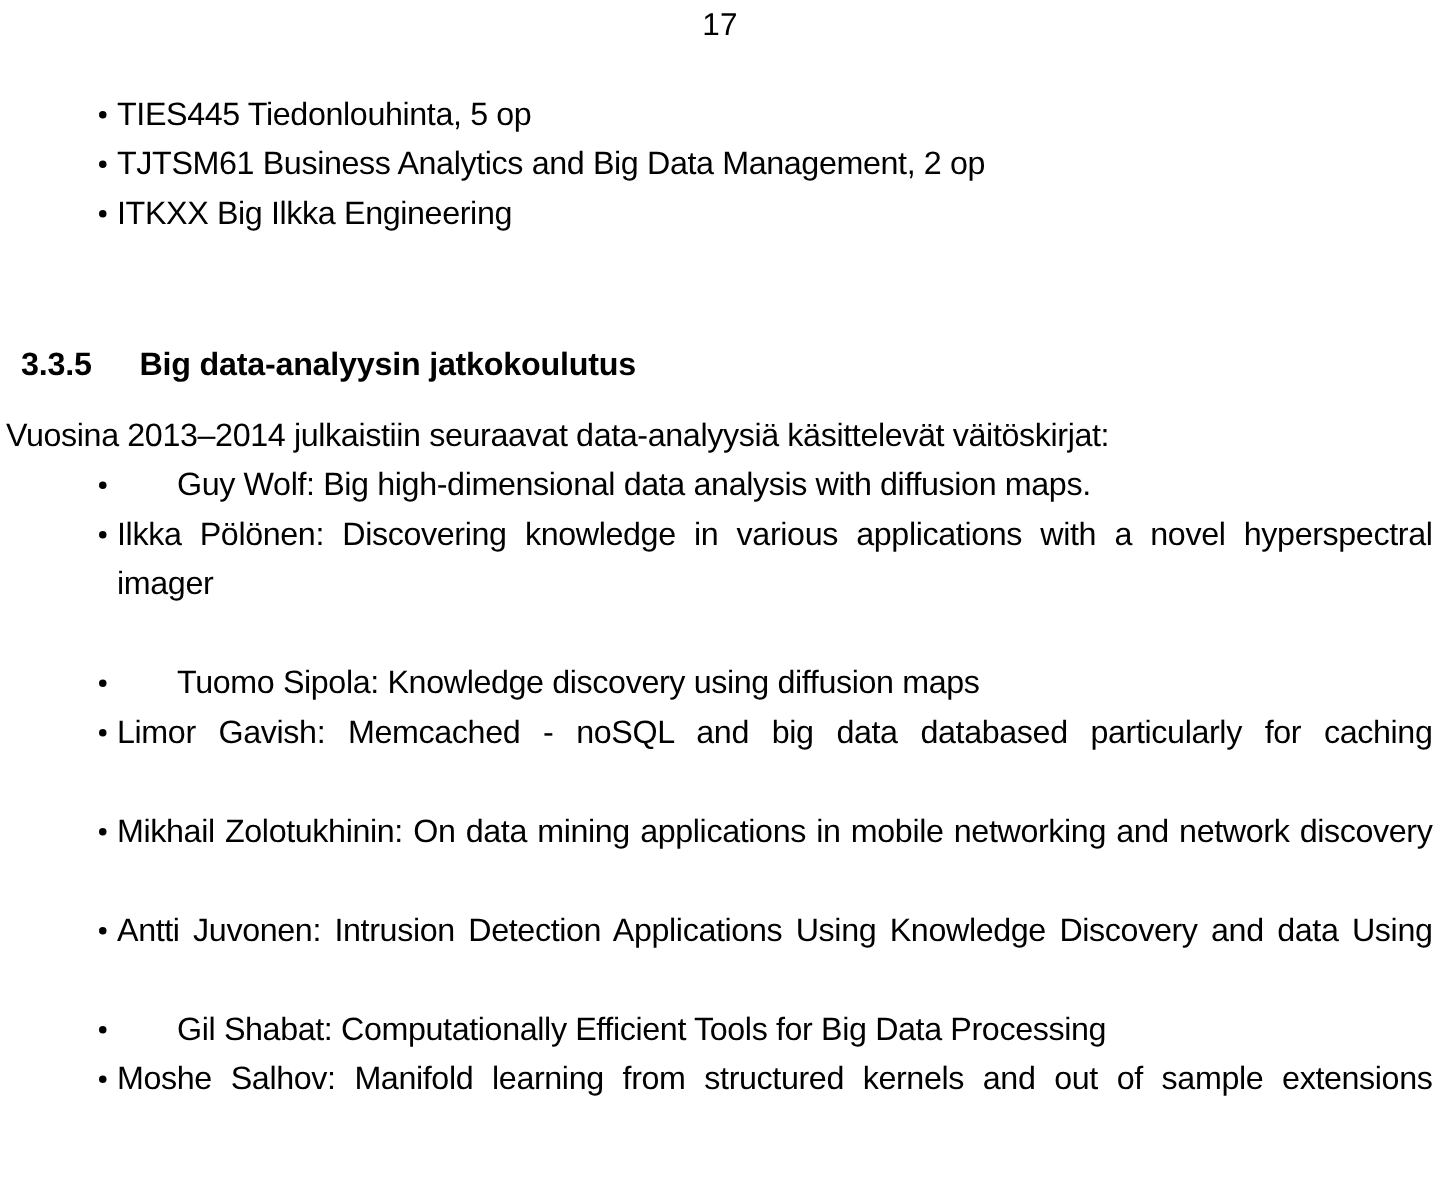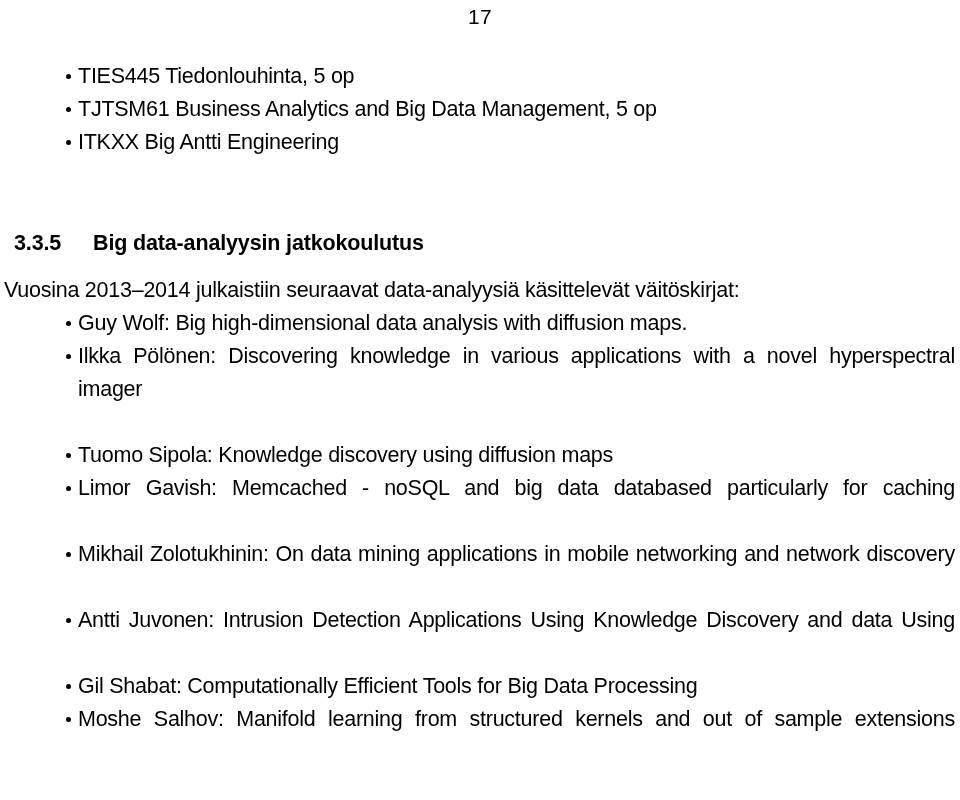--- a/index.html
+++ b/index.html
@@ -119,41 +119,42 @@
   
   .li.justify .txt::after {
     content: "";
     display: inline-block;
     width: 100%;
     height: 0;
   }
   .li .line {
     display: block;
     white-space: nowrap;
+    margin-left: 40px;
   }
 </style>
 </head>
 <body>
 
 <div class="page">
 
   <div class="page-number">17</div>
 
   <div class="list-top">
     <div class="li">
       <span class="bullet"></span>
       <span class="txt">TIES445 Tiedonlouhinta, 5 op</span>
     </div>
     <div class="li">
       <span class="bullet"></span>
-      <span class="txt">TJTSM61 Business Analytics and Big Data Management, 5 op</span>
+      <span class="txt">TJTSM61 Business Analytics and Big Data Management, 2 op</span>
     </div>
     <div class="li">
       <span class="bullet"></span>
-      <span class="txt">ITKXX Big Antti Engineering</span>
+      <span class="txt">ITKXX Big Ilkka Engineering</span>
     </div>
   </div>
 
   <div class="heading">
     <span class="num">3.3.5</span><span class="ttl">Big data-analyysin jatkokoulutus</span>
   </div>
 
   <div class="intro">Vuosina 2013–2014 julkaistiin seuraavat data-analyysiä käsittelevät väitöskirjat:</div>
 
   <div class="list-main">

